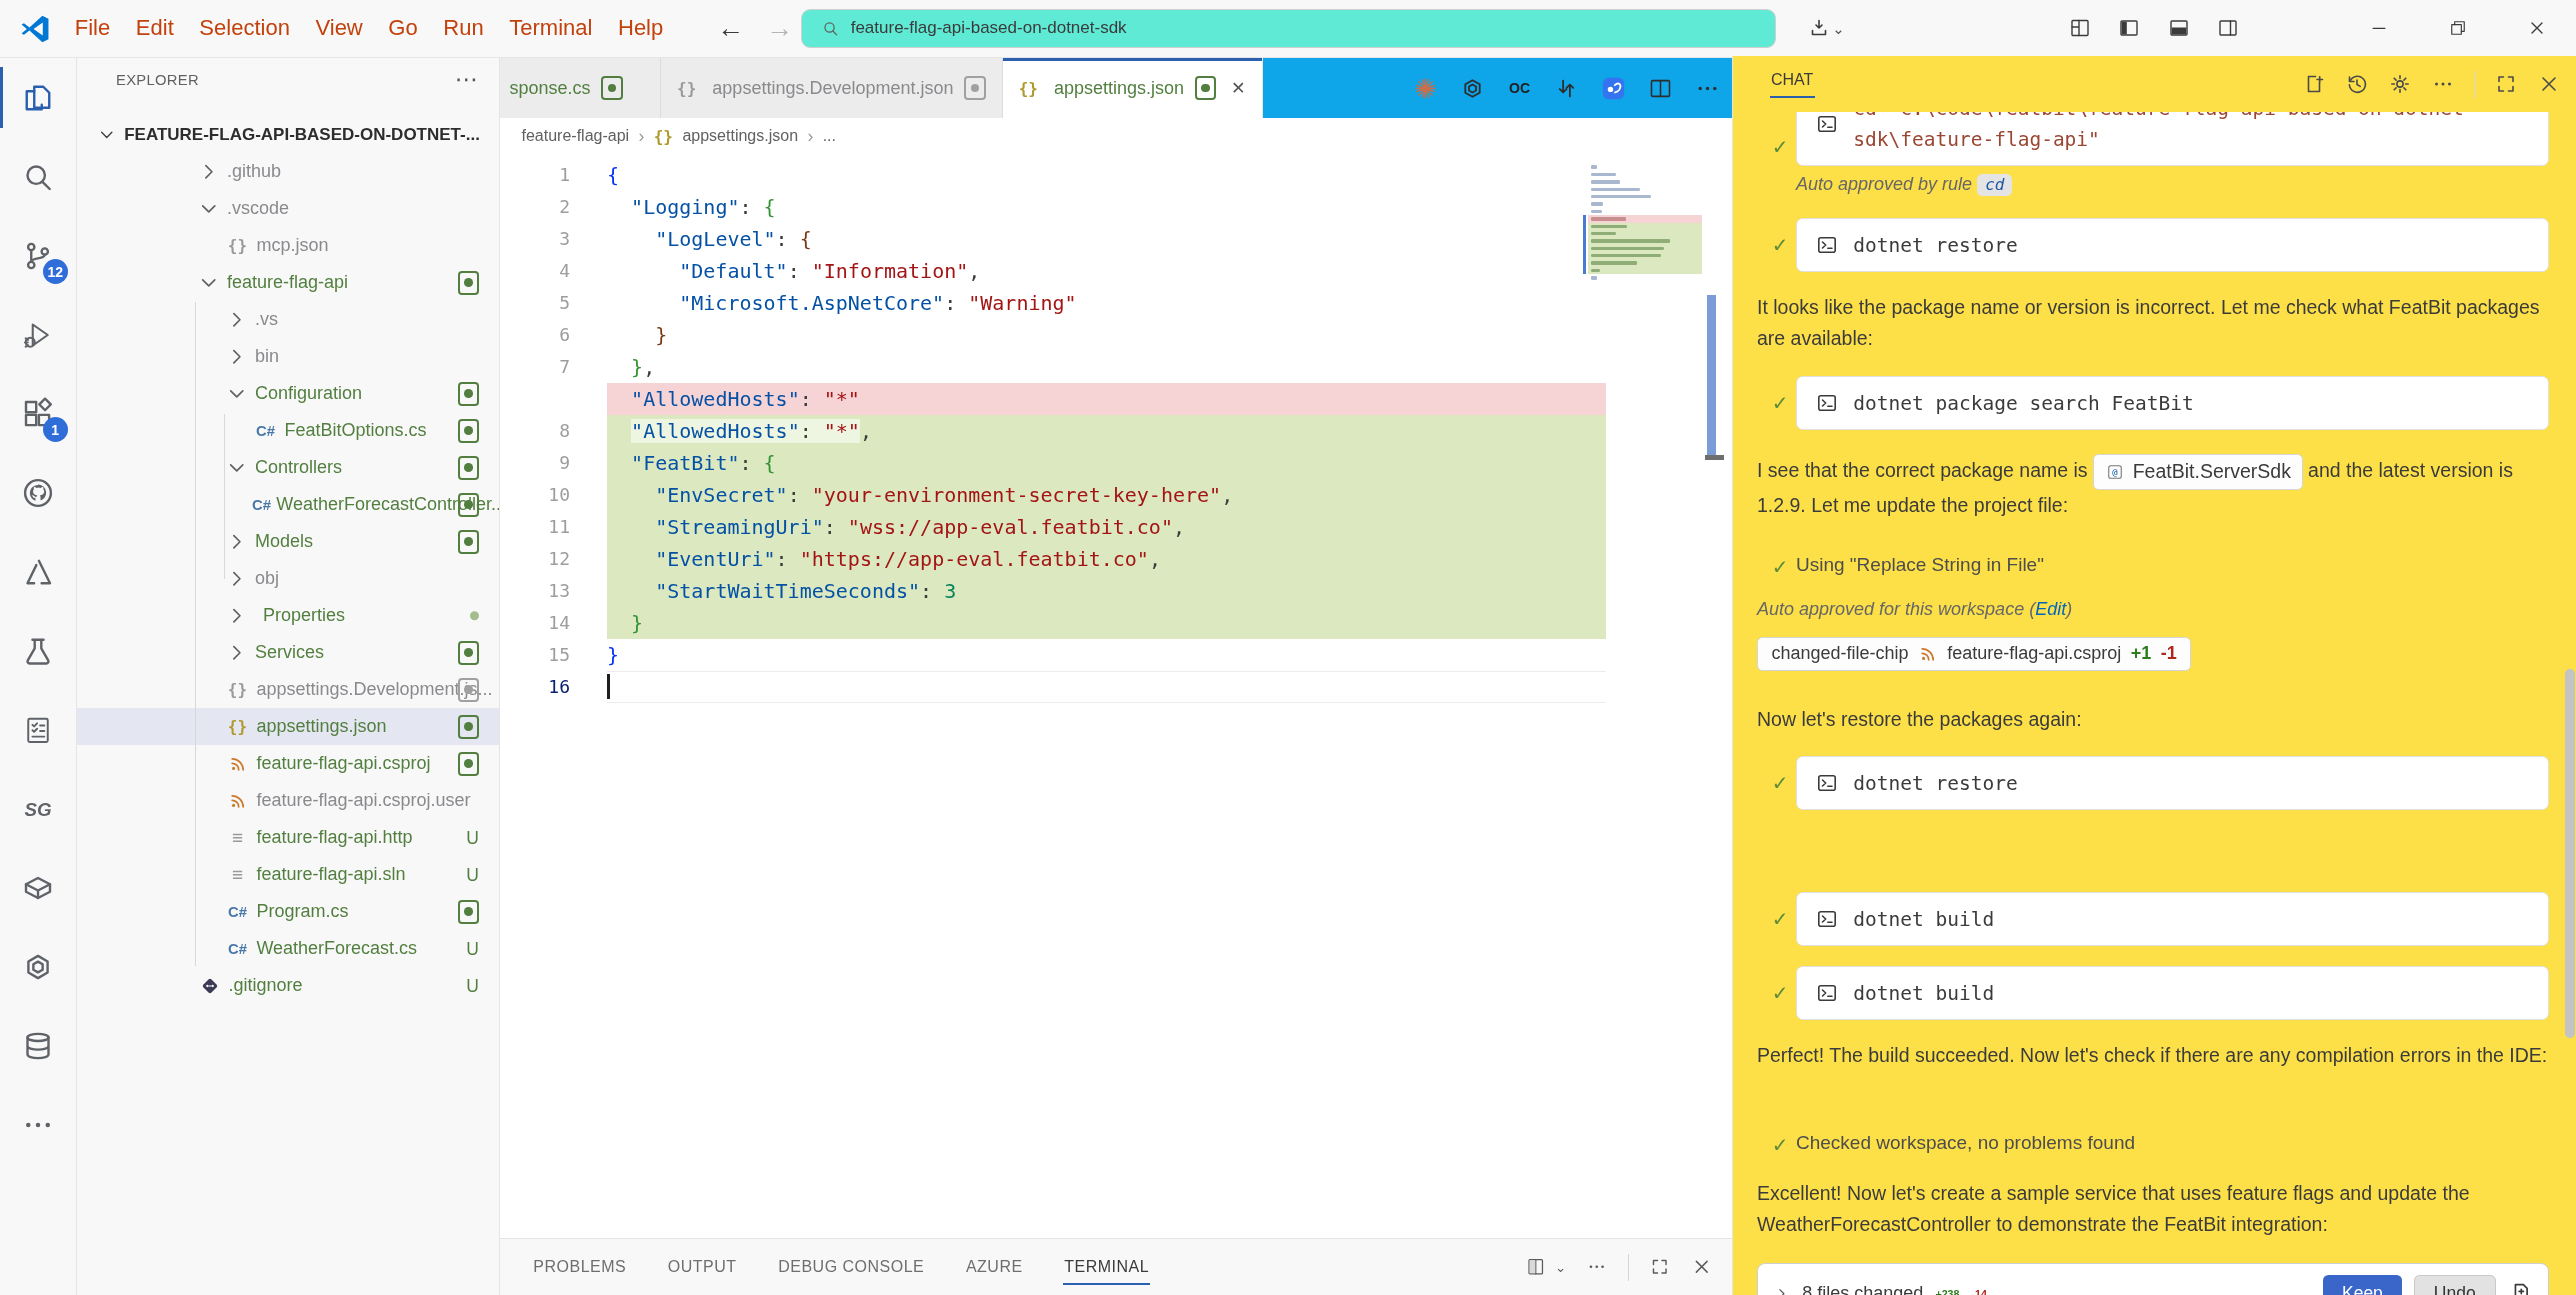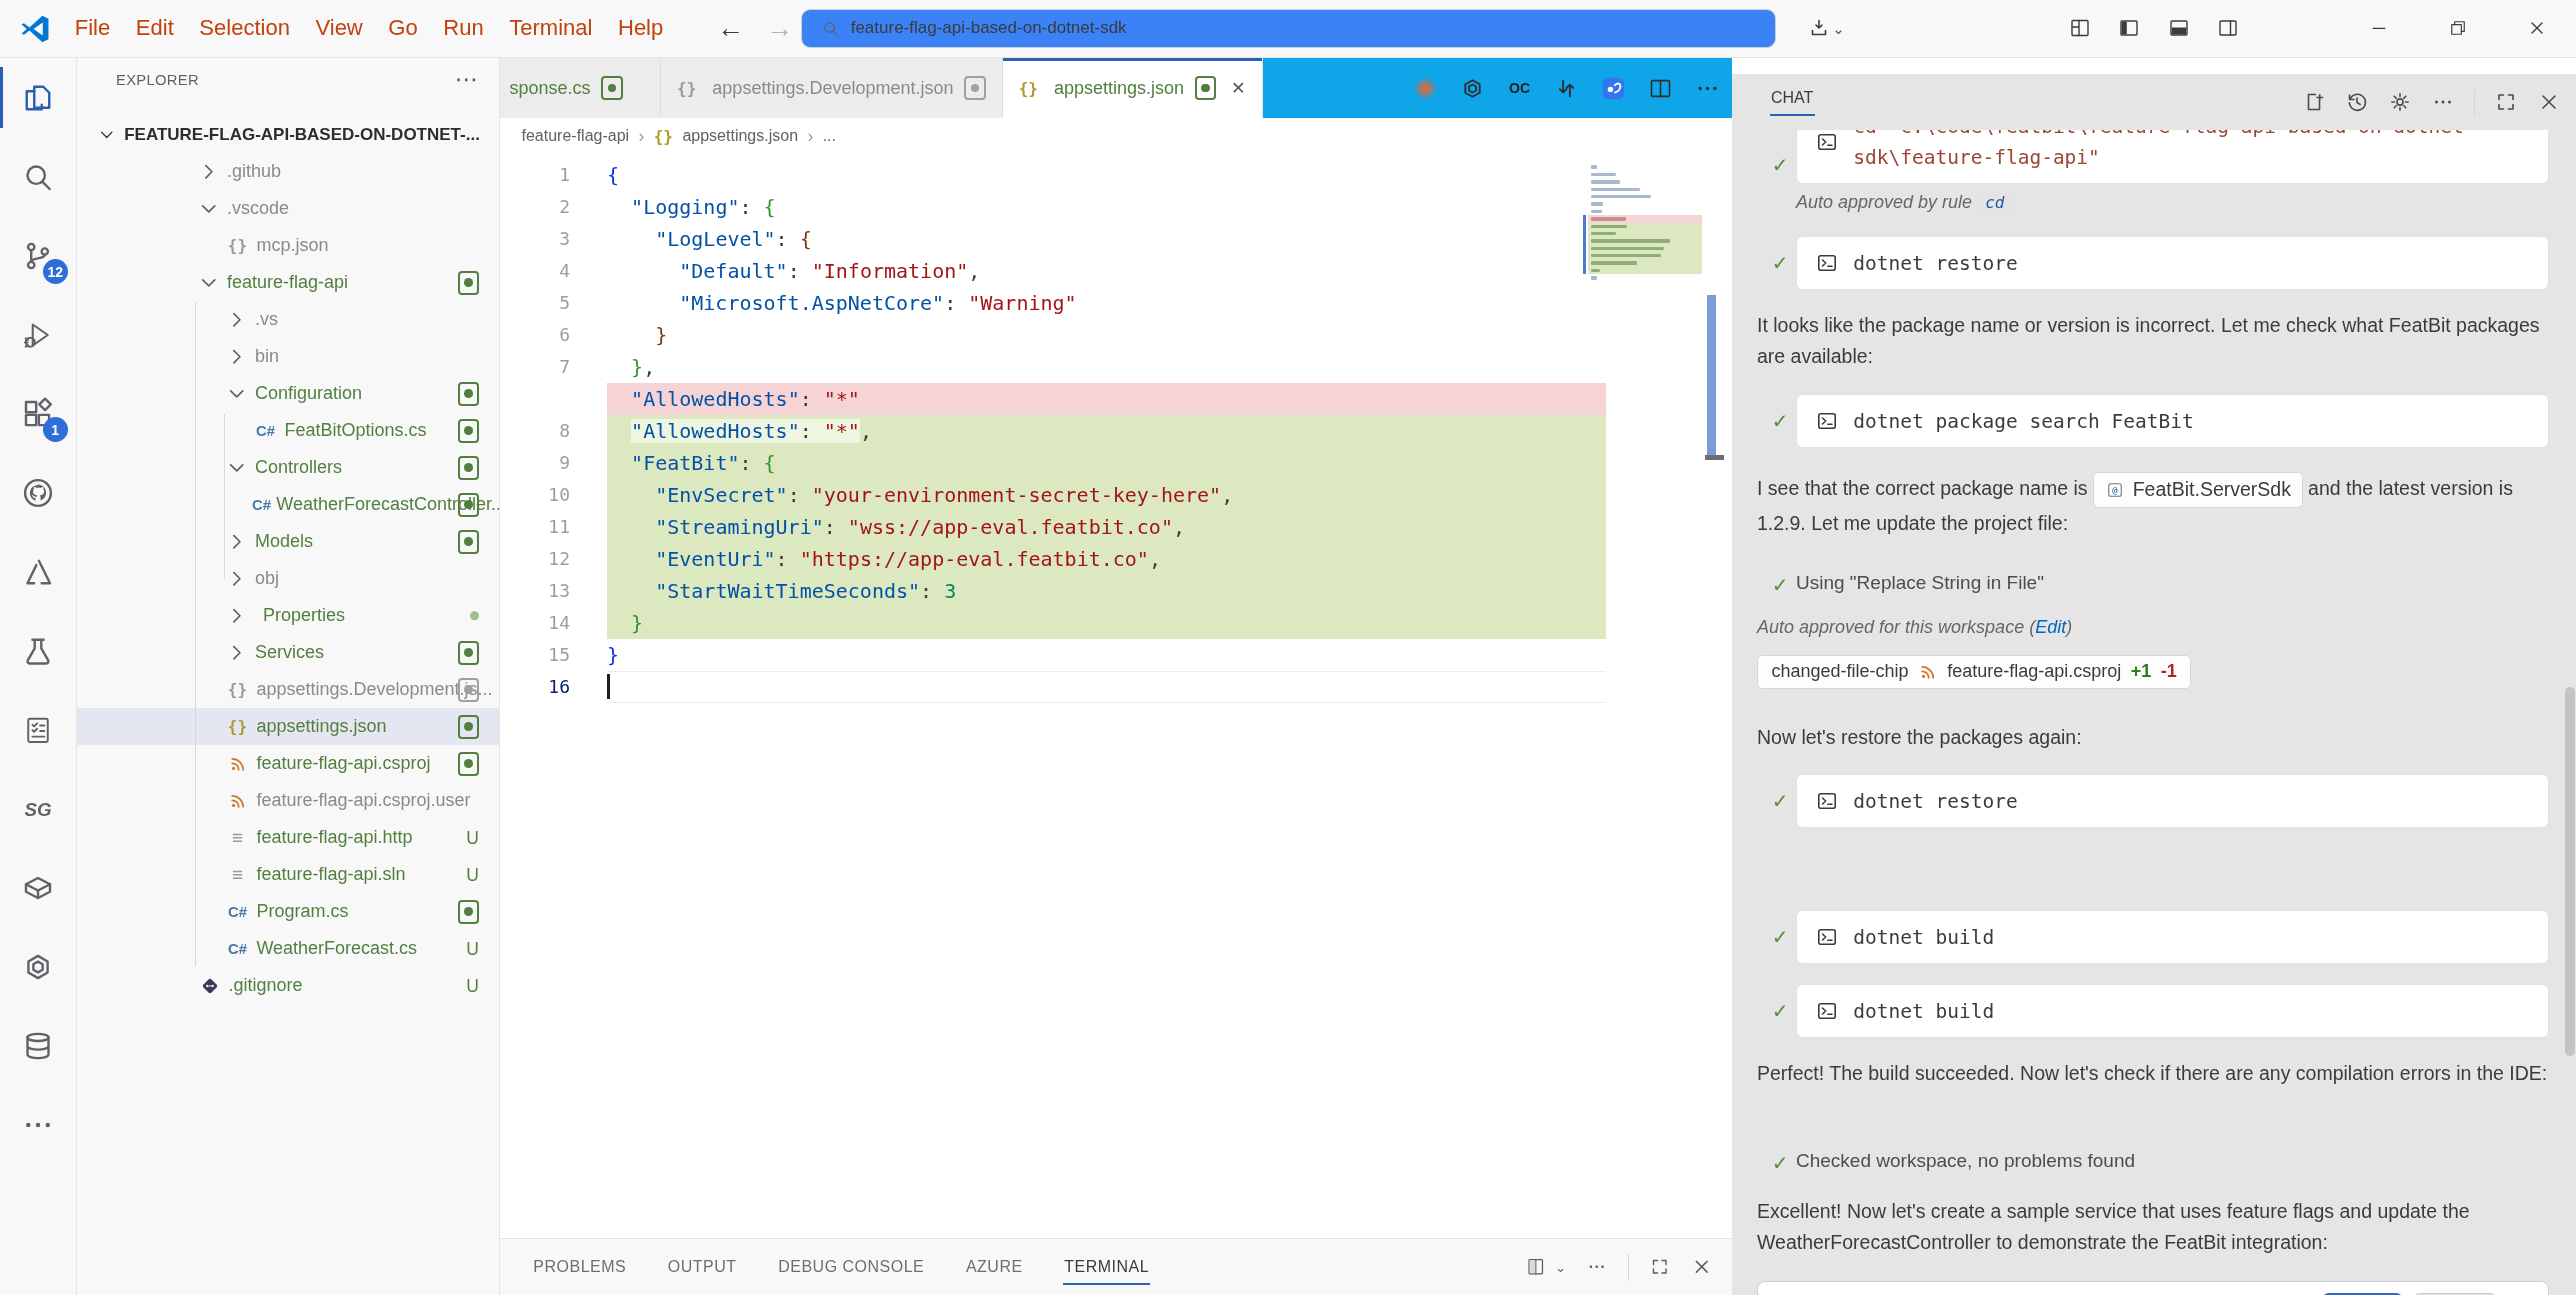--- a/index.html
+++ b/index.html
@@ -8,21 +8,21 @@
   .ico{display:inline-flex;align-items:center;justify-content:center;flex:none;}
   .ico svg{width:100%;height:100%;display:block;}
   
   .titlebar{position:absolute;left:0;top:0;width:2576px;height:58px;background:#f8f8f8;
             border-bottom:1.3px solid #e5e5e5;box-sizing:border-box;}
   .logo{position:absolute;left:17.5px;top:12px;width:34px;height:34px;}
   .menus{position:absolute;left:62px;top:0;height:56px;display:flex;align-items:center;}
   .menuitem{padding:0 12.8px;font-size:22px;color:#c2410c;border-radius:6.7px;}
   .navarrow{position:absolute;top:0;height:56px;display:flex;align-items:center;font-size:27px;color:#3b3b3b;}
   .navarrow.fwd{color:#b4b4b4;}
-  .searchbox{position:absolute;left:801px;top:8.7px;width:975px;height:39px;background:#3b82f6;
+  .searchbox{position:absolute;left:801px;top:8.7px;width:975px;height:39px;background:#5eead4;
              border:1.3px solid #cfcfcf;border-radius:9.4px;box-sizing:border-box;display:flex;align-items:center;
              padding-left:19px;gap:10.7px;font-size:17px;color:#3b3b3b;}
   .tgticon{position:absolute;left:1807px;top:14.8px;width:27px;height:27px;color:#3b3b3b;display:flex;align-items:center;}
   .tgticon .chev{font-size:14.8px;color:#555;margin-left:1.3px;}
   .layouticons{position:absolute;right:336px;top:0;height:56px;display:flex;align-items:center;gap:25.5px;color:#3b3b3b;}
   .layouticons .ico{width:24px;height:24px;}
   .winbtns{position:absolute;right:0;top:0;height:56px;display:flex;}
   .winbtn{width:79px;height:56px;display:flex;align-items:center;justify-content:center;color:#3b3b3b;}
   .winbtn .ico{width:20px;height:20px;}
   
@@ -100,21 +100,21 @@
             border-top:1.3px solid #e5e5e5;box-sizing:border-box;display:flex;align-items:center;}
   .ptabs{display:flex;gap:39px;padding-left:32px;flex:1;}
   .ptab{position:relative;font-size:16px;letter-spacing:0.5px;color:#6e6e6e;padding:13.4px 1.3px;}
   .ptab.act{color:#3b3b3b;}
   .ptab.act::after{content:"";position:absolute;left:0;right:0;bottom:4px;height:2.7px;background:#2a60ae;}
   .picos{display:flex;align-items:center;gap:20px;padding-right:20px;color:#5a5a5a;}
   .picos .ico{width:21.5px;height:21.5px;}
   .psep{width:1.3px;height:27px;background:#d5d5d5;}
   .pchev{font-size:13.4px;color:#5a5a5a;margin-left:-12px;}
   
-  .chat{position:absolute;left:1732px;top:74px;width:844px;bottom:0;background:#e5e5e5;
+  .chat{position:absolute;left:1732px;top:56px;width:844px;bottom:0;background:#fde047;
         border-left:1.3px solid #e5e5e5;box-sizing:border-box;}
   .chathdr{position:relative;height:56px;}
   .chattitle{position:absolute;left:38px;top:14.8px;font-size:16px;color:#3b3b3b;}
   .chattitle::after{content:"";position:absolute;left:-1.3px;right:-1.3px;bottom:-9.4px;height:2.7px;background:#2a60ae;}
   .chicons{position:absolute;right:14.8px;top:0;height:56px;display:flex;align-items:center;gap:19px;color:#4a4a4a;}
   .chicons .ico{width:24px;height:24px;}
   .chatbody{position:absolute;left:0;top:56px;right:0;bottom:0;overflow:hidden;}
   .cb{position:absolute;left:24px;right:27px;}
   .chk{position:absolute;left:14.8px;font-size:20px;color:#5e8c3a;}
   .card{margin-left:39px;display:flex;align-items:center;gap:14.8px;background:#fff;border:1.3px solid #e0e0e0;

